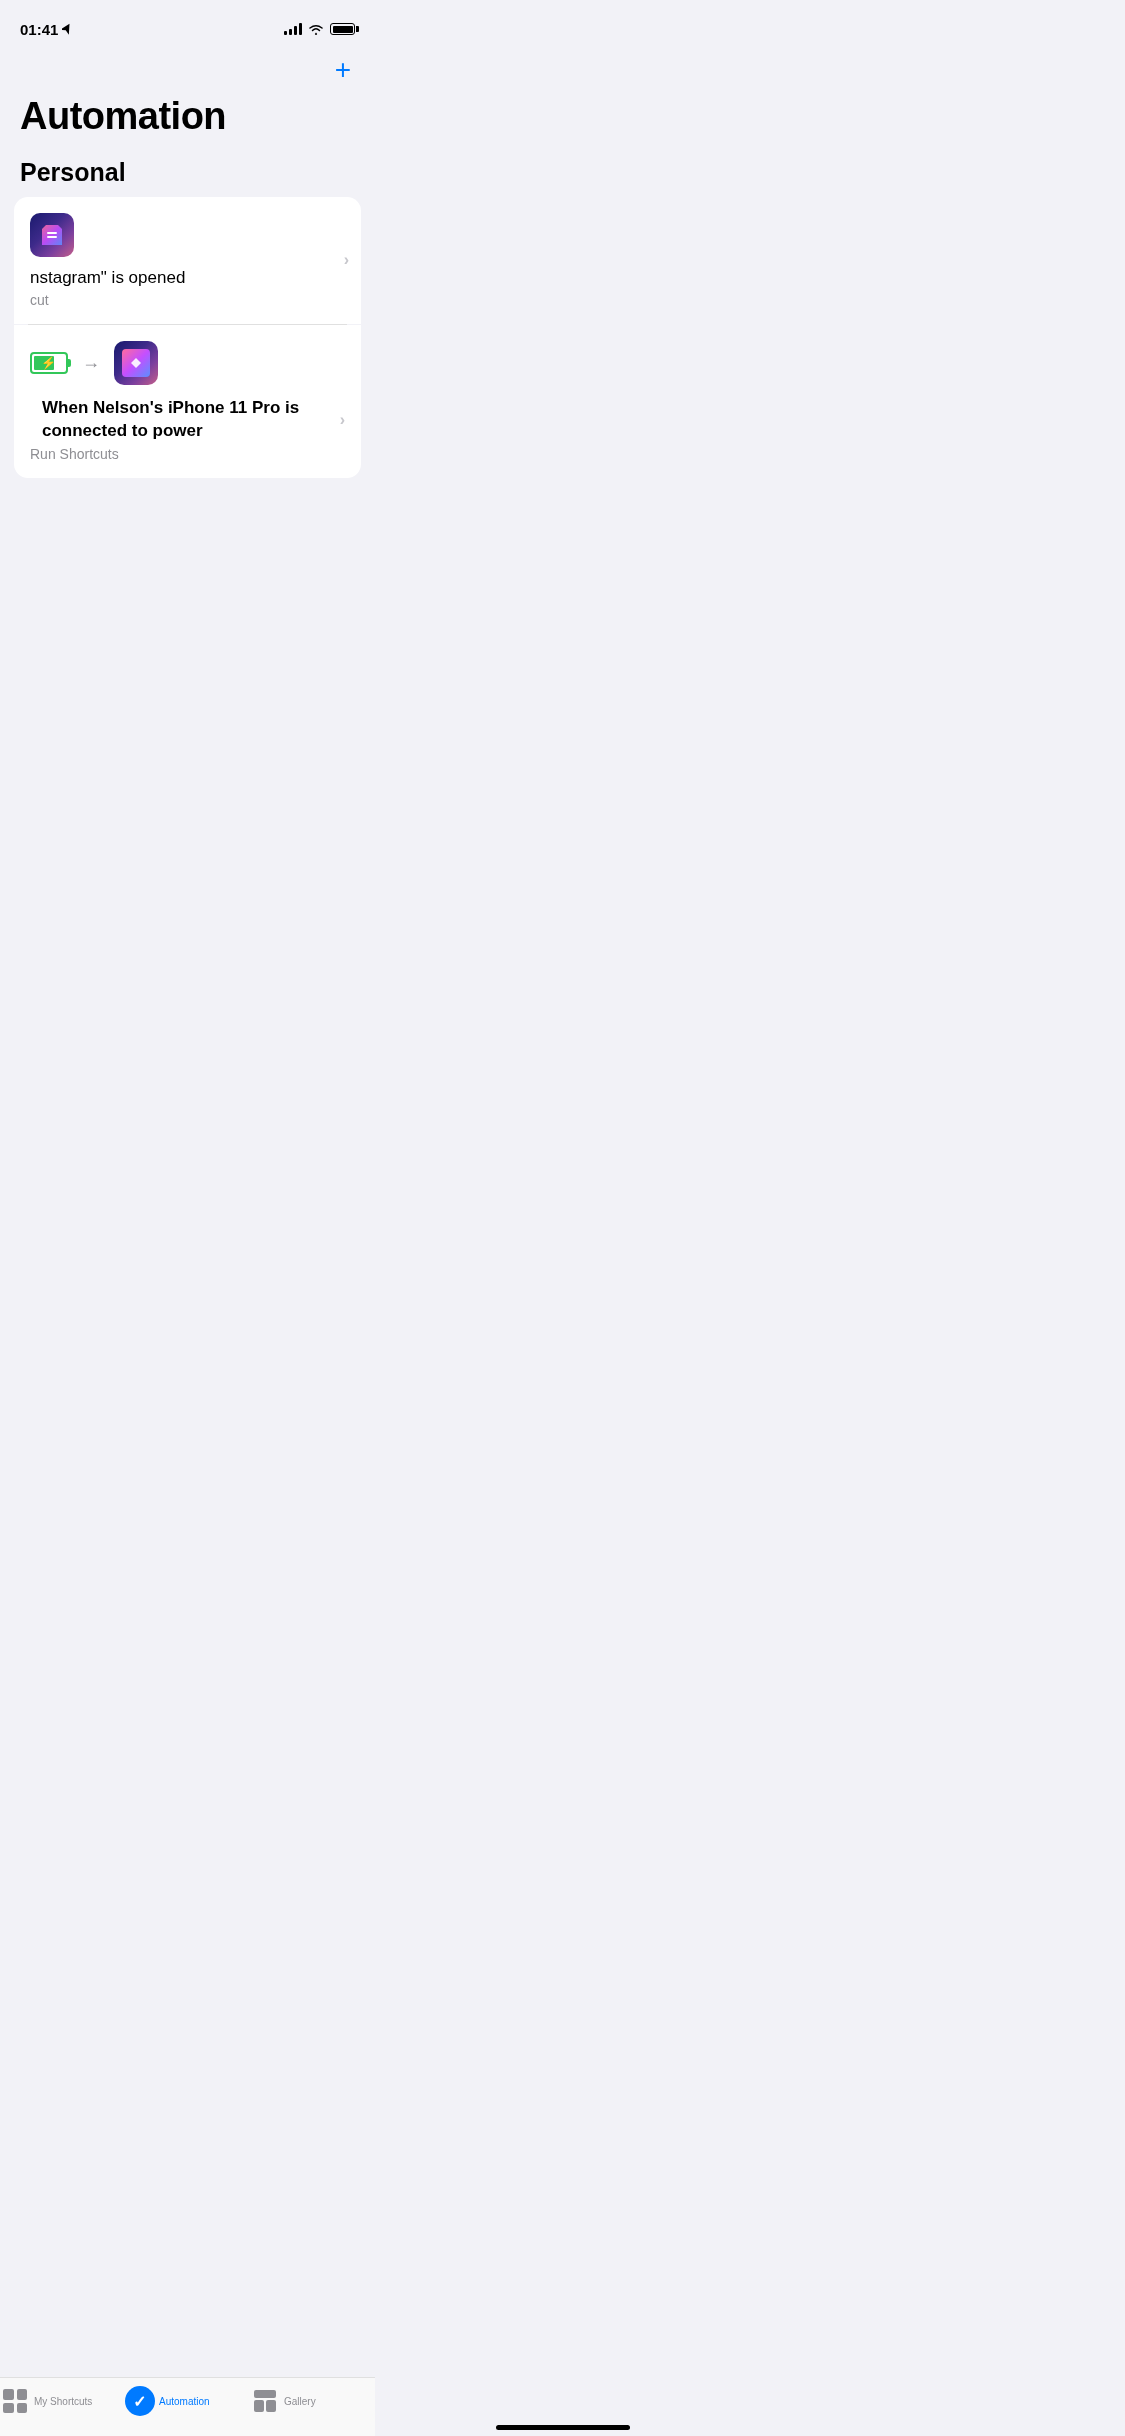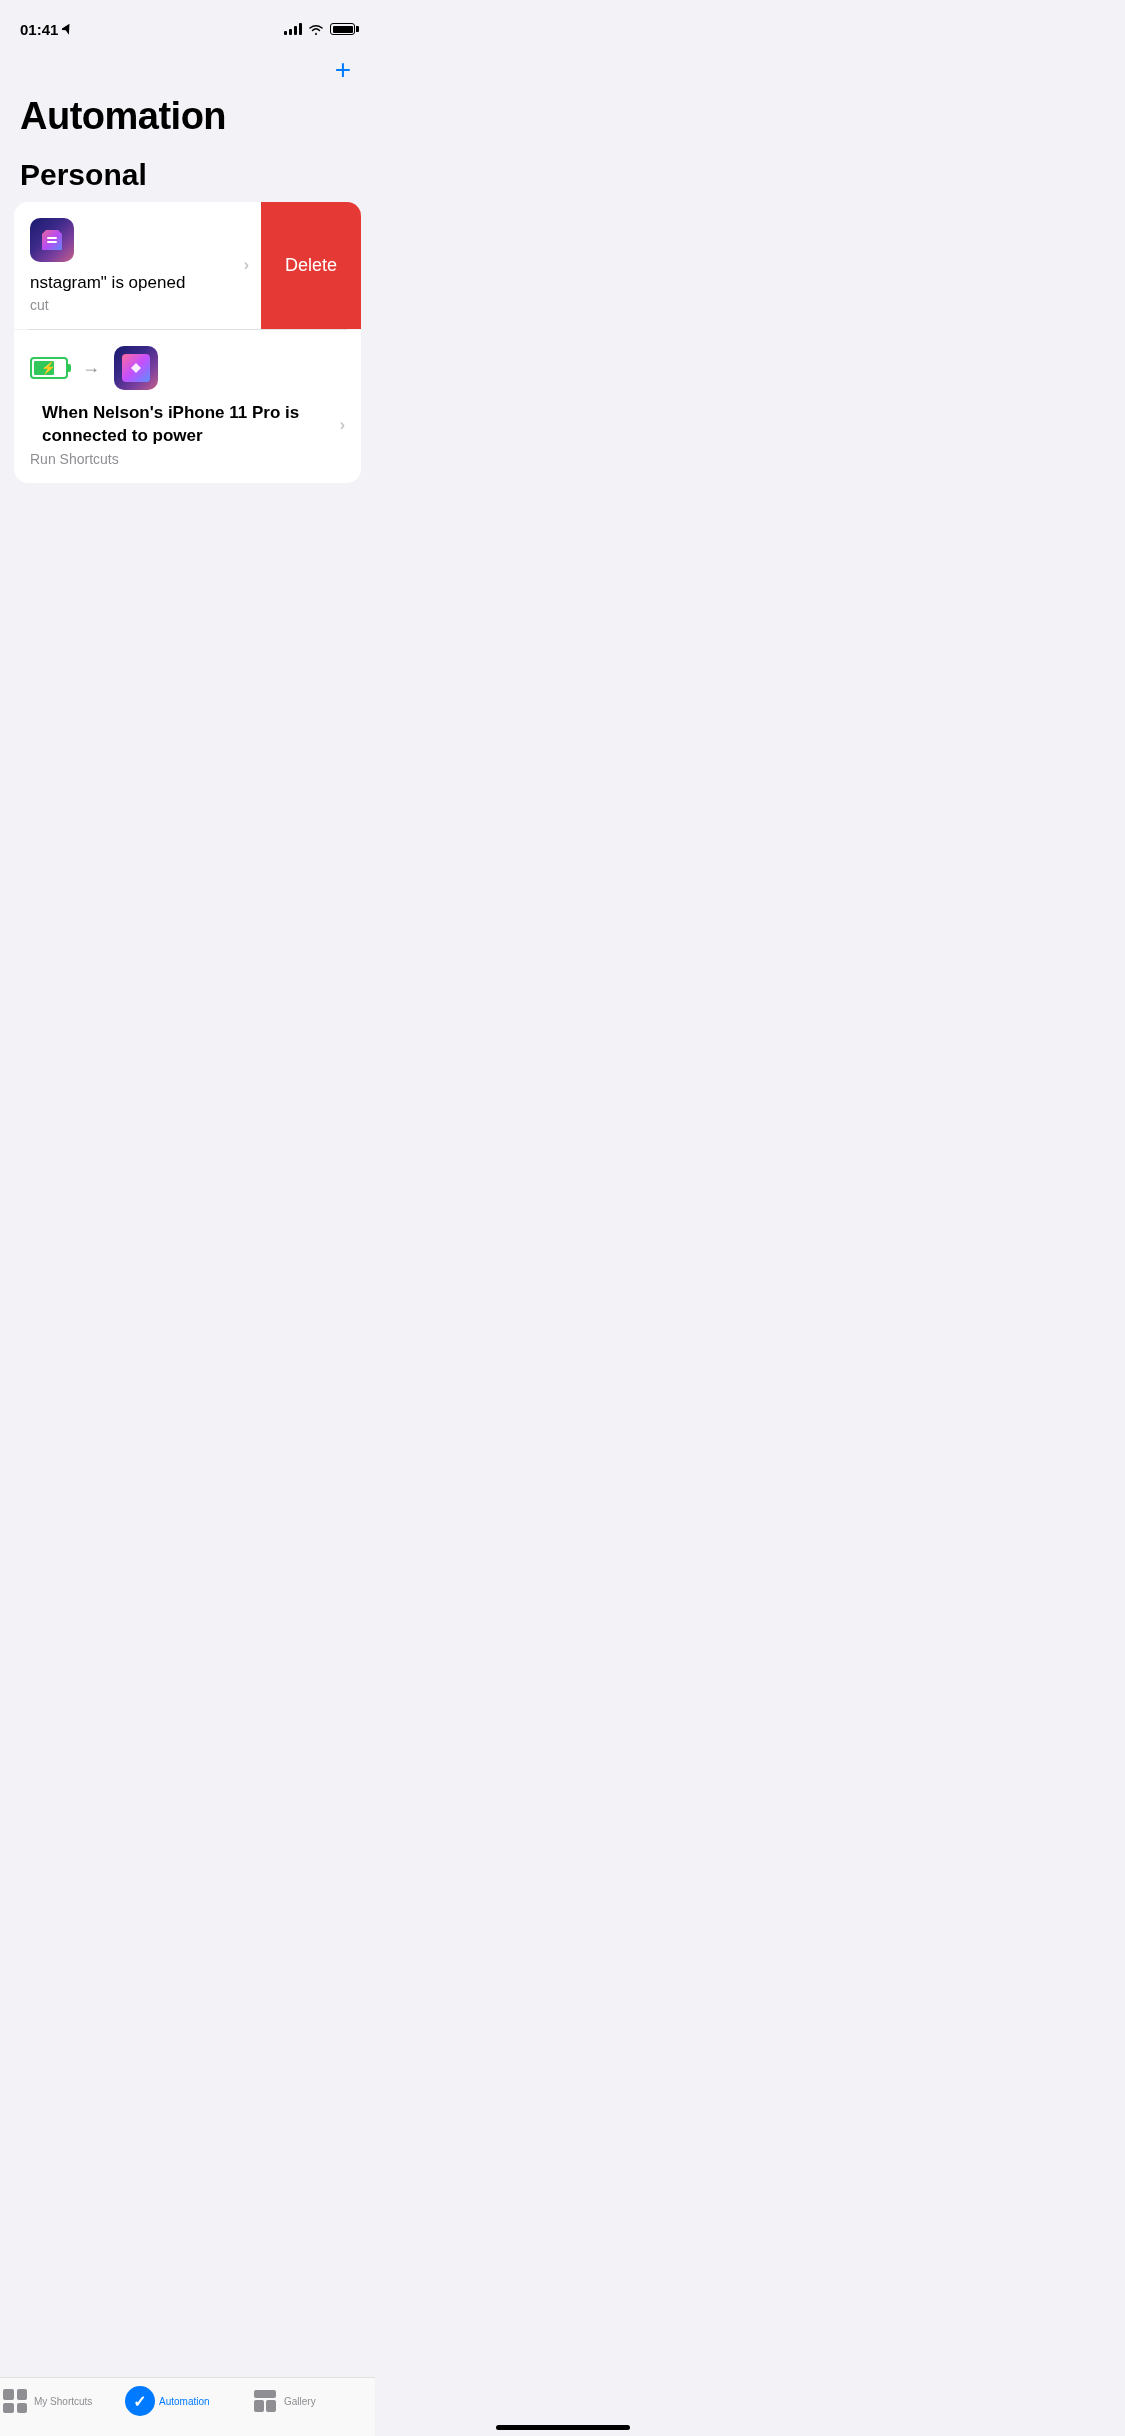--- a/index.html
+++ b/index.html
@@ -122,21 +122,21 @@
       font-size: 17px;
       font-weight: 400;
       color: #000;
       margin-top: 8px;
       line-height: 1.4;
     }
 
     
     .section-header {
       padding: 20px 20px 10px 20px;
-      font-size: 30px;
+      font-size: 25px;
       font-weight: 700;
       color: #000;
     }
 
     
     .cards-container {
       padding: 0 14px;
       display: flex;
       flex-direction: column;
       gap: 0;
@@ -462,21 +462,20 @@
         <div class="card-arrow">
           
         </div>
       </div>
       <div class="card-title">nstagram" is opened</div>
       <div class="card-subtitle">cut</div>
     </div>
     <div style="display:flex; align-items:center; padding-right:12px;">
       <span class="chevron">›</span>
     </div>
-    <button class="delete-button">Delete</button>
   </div>
 
   <div style="height:1px; background:#e0e0e0; margin:0 14px;"></div>
 
   <div class="automation-card" style="border-radius: 0 0 14px 14px;">
     <div class="card-content">
       <div class="card-trigger-row">
 
         <div class="battery-charge">
           <div class="battery-charge-fill"></div>

